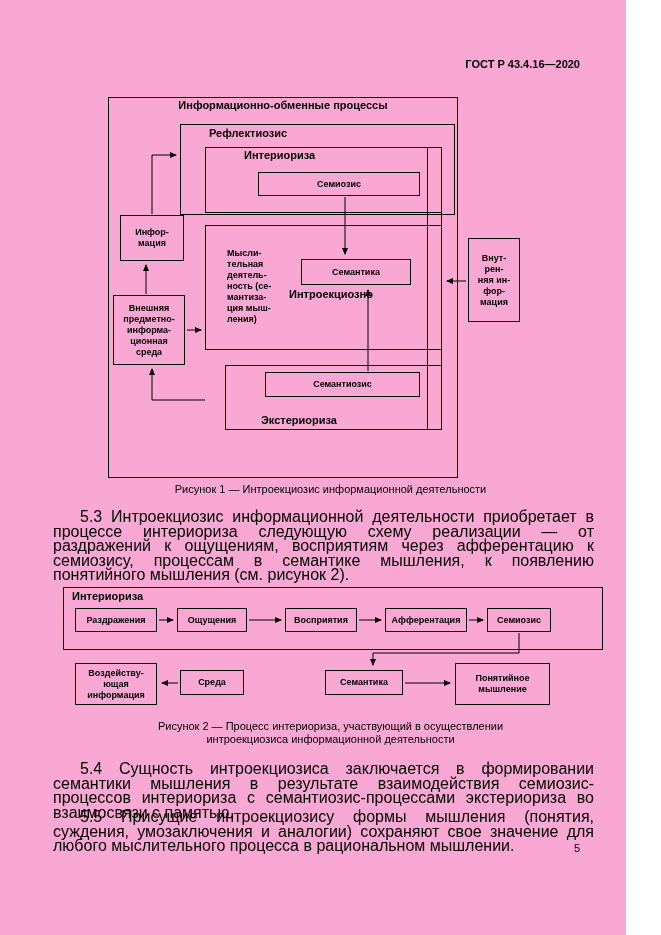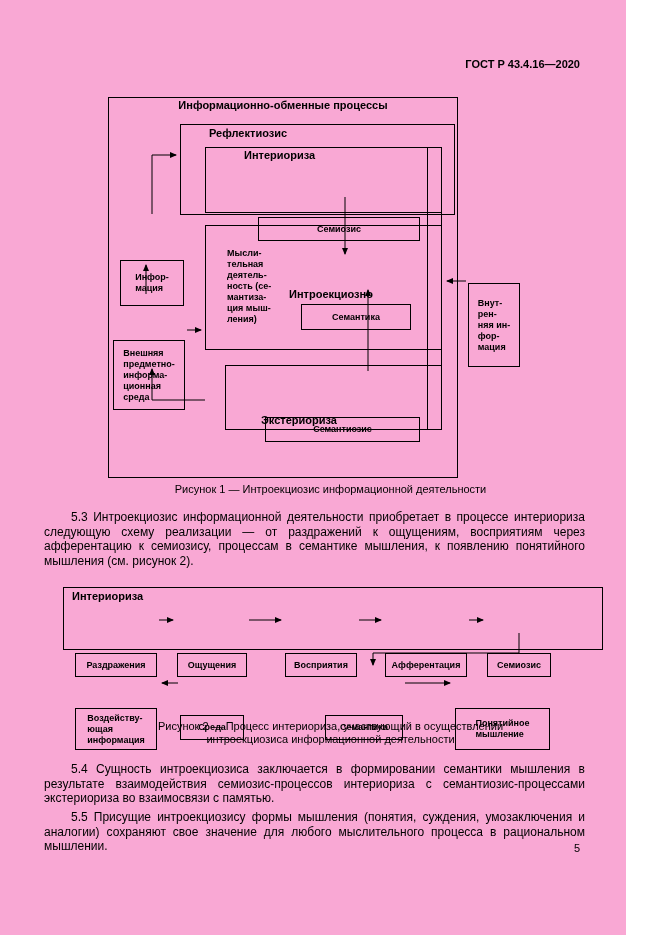--- a/index.html
+++ b/index.html
@@ -6,30 +6,30 @@
   html,body { margin:0; padding:0; background:#fff; }
   .page {
     position:relative; width:626px; height:935px; background:#f9a8d4;
     font-family:"Liberation Sans", sans-serif; color:#000; overflow:hidden;
   }
   .hdr {
     position:absolute; top:58px; left:0; width:580px; text-align:right;
     font-size:11px; font-weight:bold;
   }
   .dbox { position:absolute; border:1px solid #000; background:transparent; }
-  .center { display:flex; align-items:center; justify-content:center; text-align:left;margin-top:45px; }
+  .center { display:flex; align-items:center; justify-content:center; text-align:center; }
   .dtext { font-weight:bold; font-size:9px; line-height:11px; white-space:pre-line; }
   .dlabel { position:absolute; font-weight:bold; font-size:11px; line-height:11px; white-space:nowrap; }
   .dlabel.c { left:0; width:100%; text-align:center; }
   .caption {
     position:absolute; left:0; width:661px; text-align:center;
     font-size:11px; line-height:13px; white-space:pre-line;
   }
   .para {
-    position:absolute; left:44px; width:541px; font-size:12px; line-height:14.6px;
+    position:absolute; left:53px; width:541px; font-size:16px; line-height:14.6px;
     text-align:justify; text-indent:27px;
   }
   .pagenum { position:absolute; top:842px; left:0; width:580px; text-align:right; font-size:11px; }
   svg.overlay { position:absolute; left:0; top:0; pointer-events:none; }
 </style>
 </head>
 <body>
 
 <div class="page">
 

